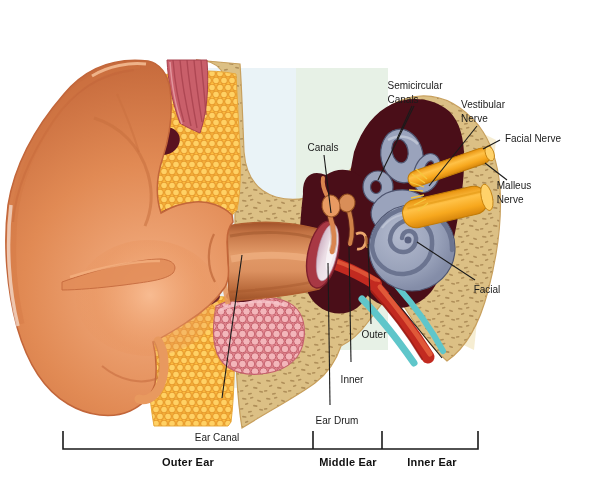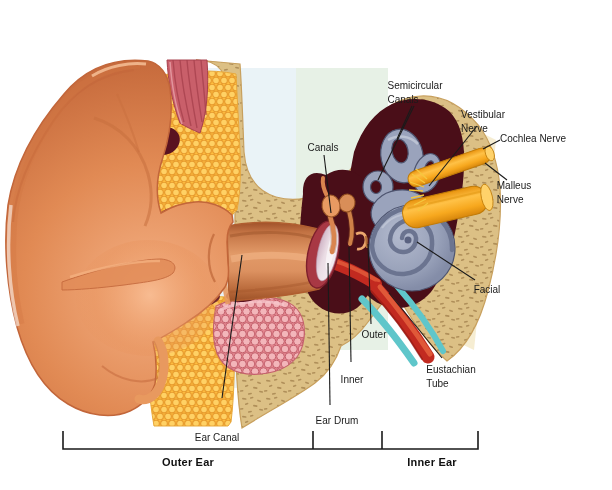--- a/index.html
+++ b/index.html
@@ -252,36 +252,33 @@
     <path d="M 63,431 L 63,449 L 478,449 L 478,431"></path>
     <line x1="313" y1="431" x2="313" y2="449"></line>
     <line x1="382" y1="431" x2="382" y2="449"></line>
   </g>
 </svg>
 
 <div class="lbl" style="left:415px;top:79px">
   <div>Semicircular</div>
   <div>Canals</div>
 </div>
-<div class="lbl" style="left:483px;top:108px">
+<div class="lbl" style="left:483px;top:98px">
   <div>Vestibular</div>
   <div>Nerve</div>
 </div>
-<div class="lbl" style="left:533px;top:132px">Cochlea Nerve</div>
+<div class="lbl" style="left:533px;top:132px">Facial Nerve</div>
 <div class="lbl" style="left:514px;top:179px">
   <div>Malleus</div>
   <div>Nerve</div>
 </div>
 <div class="lbl" style="left:323px;top:141px">Canals</div>
 <div class="lbl" style="left:487px;top:283px">Facial</div>
 <div class="lbl" style="left:374px;top:328px">Outer</div>
 <div class="lbl" style="left:352px;top:373px">Inner</div>
 <div class="lbl" style="left:337px;top:414px">Ear Drum</div>
-<div class="lbl" style="left:451px;top:363px">
-  <div>Eustachian</div>
-  <div>Tube</div>
-</div>
 <div class="lbl" style="left:217px;top:431px">Ear Canal</div>
 
 <div class="sec" style="left:188px;top:456px">Outer Ear</div>
+<div class="sec" style="left:348px;top:456px">Middle Ear</div>
 <div class="sec" style="left:432px;top:456px">Inner Ear</div>
 
 </div>
 
 </body></html>

